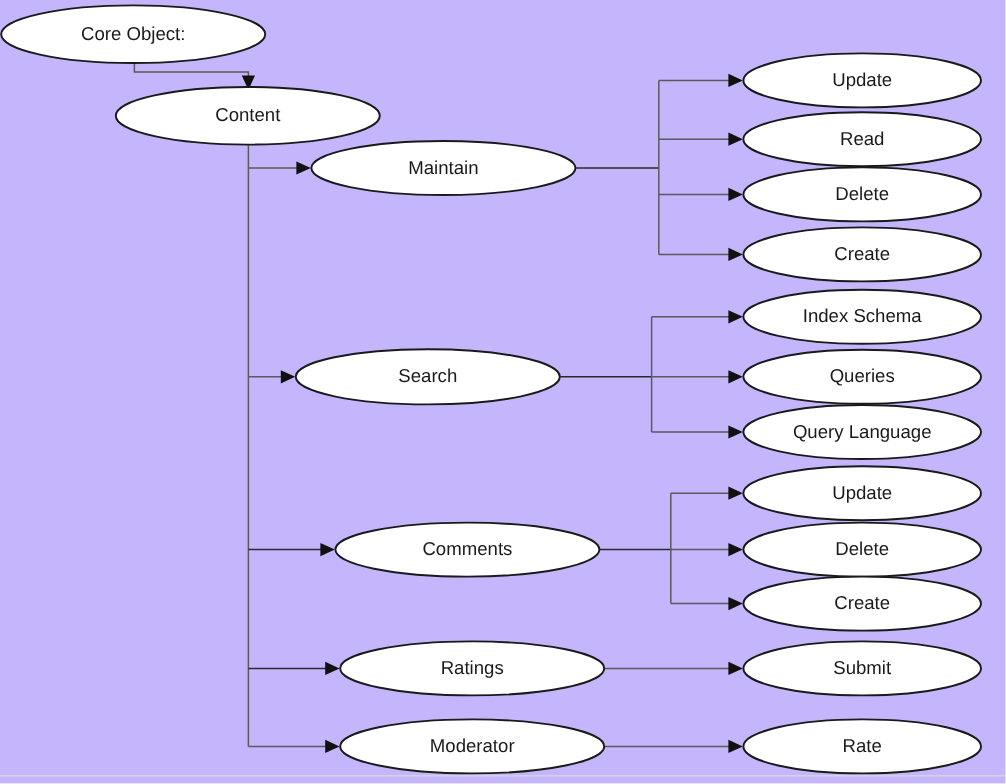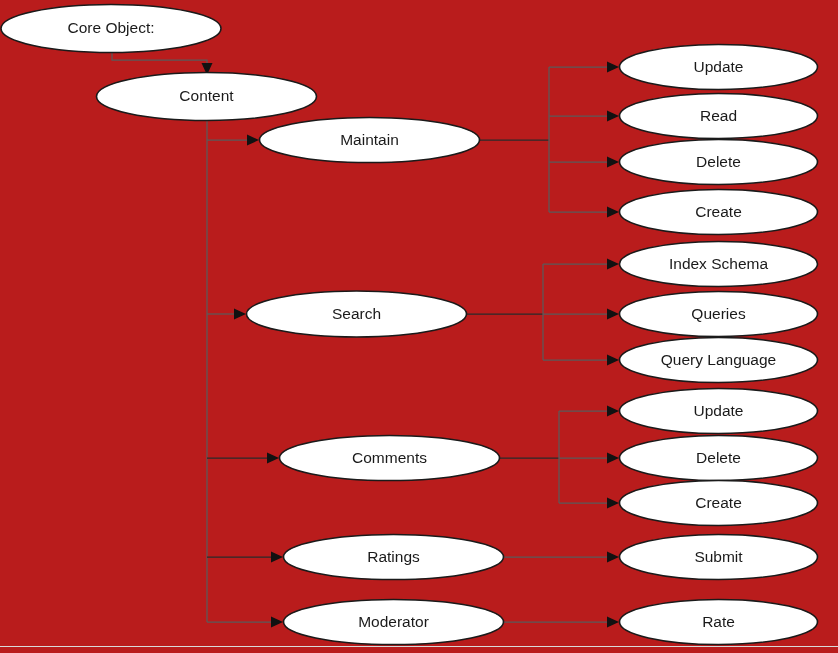--- a/index.html
+++ b/index.html
@@ -7,21 +7,21 @@
     padding: 0;
     background: #ffffff;
   }
   body {
     font-family: "Liberation Sans", sans-serif;
   }
   #canvas {
     position: relative;
     width: 838px;
     height: 653px;
-    background: #b91c1c;
+    background: #c4b5fd;
     overflow: hidden;
   }
   #diagram-svg {
     position: absolute;
     left: 0;
     top: 0;
     width: 838px;
     height: 653px;
     display: block;
   }

